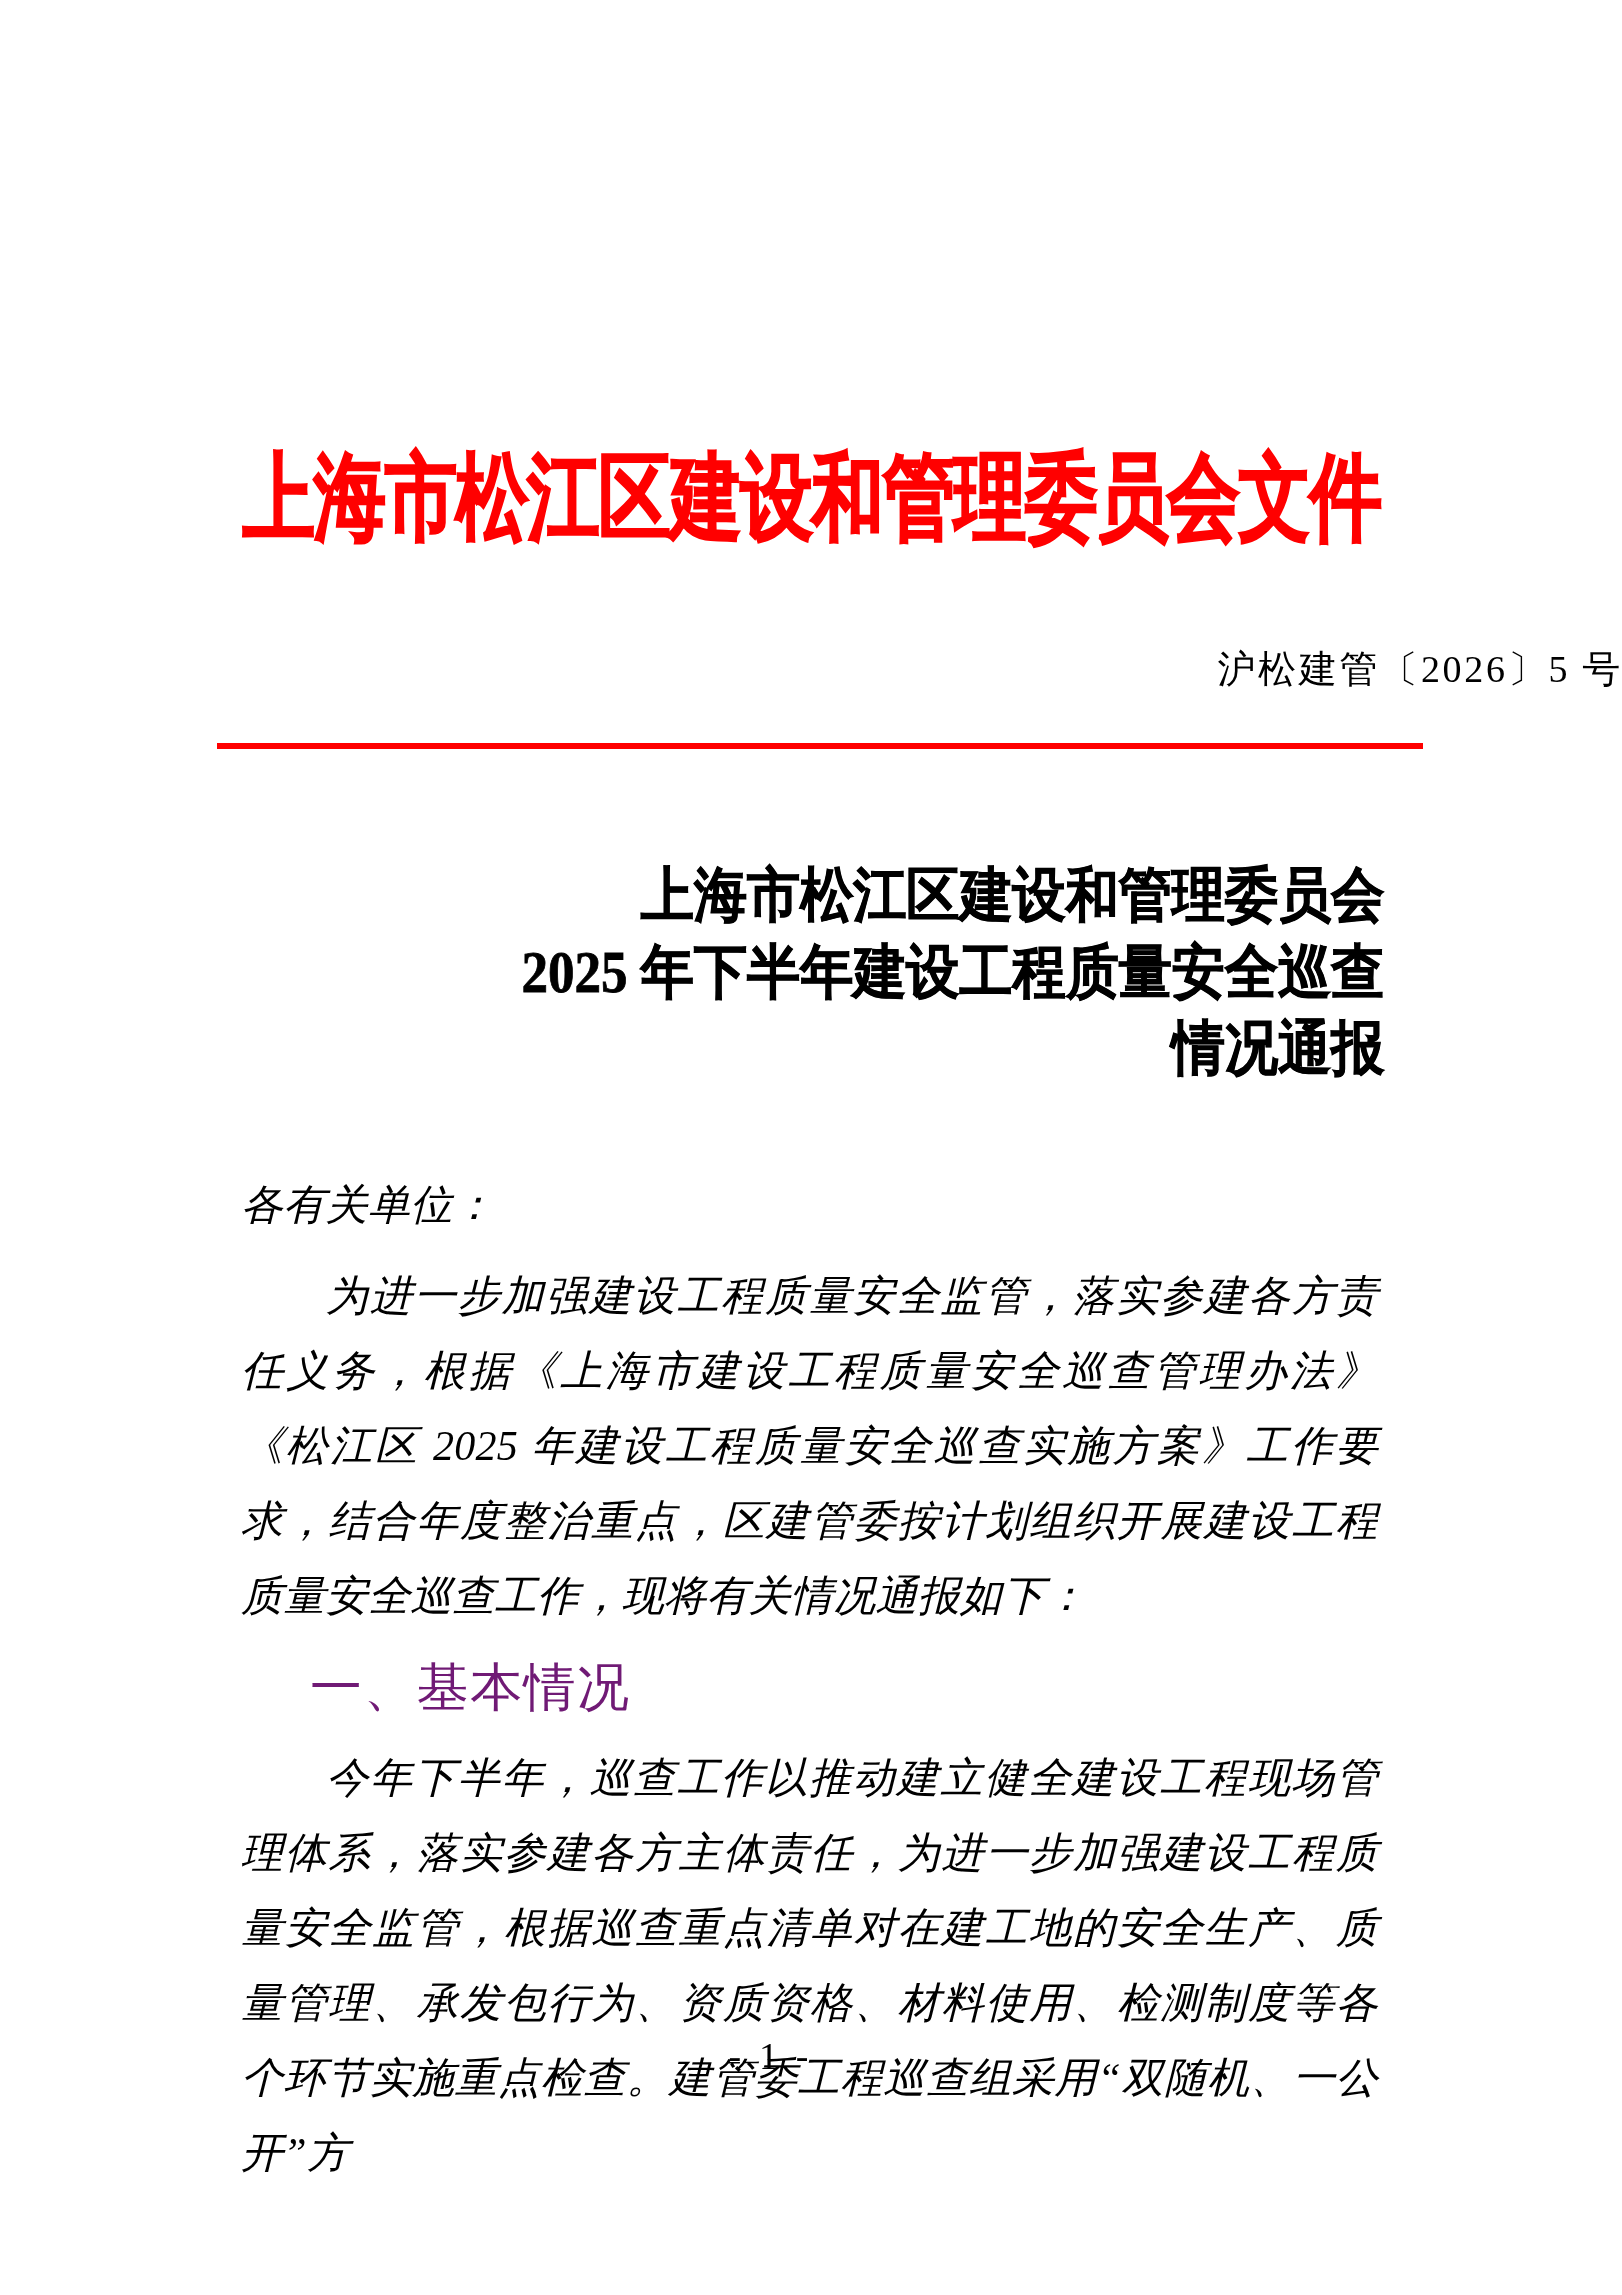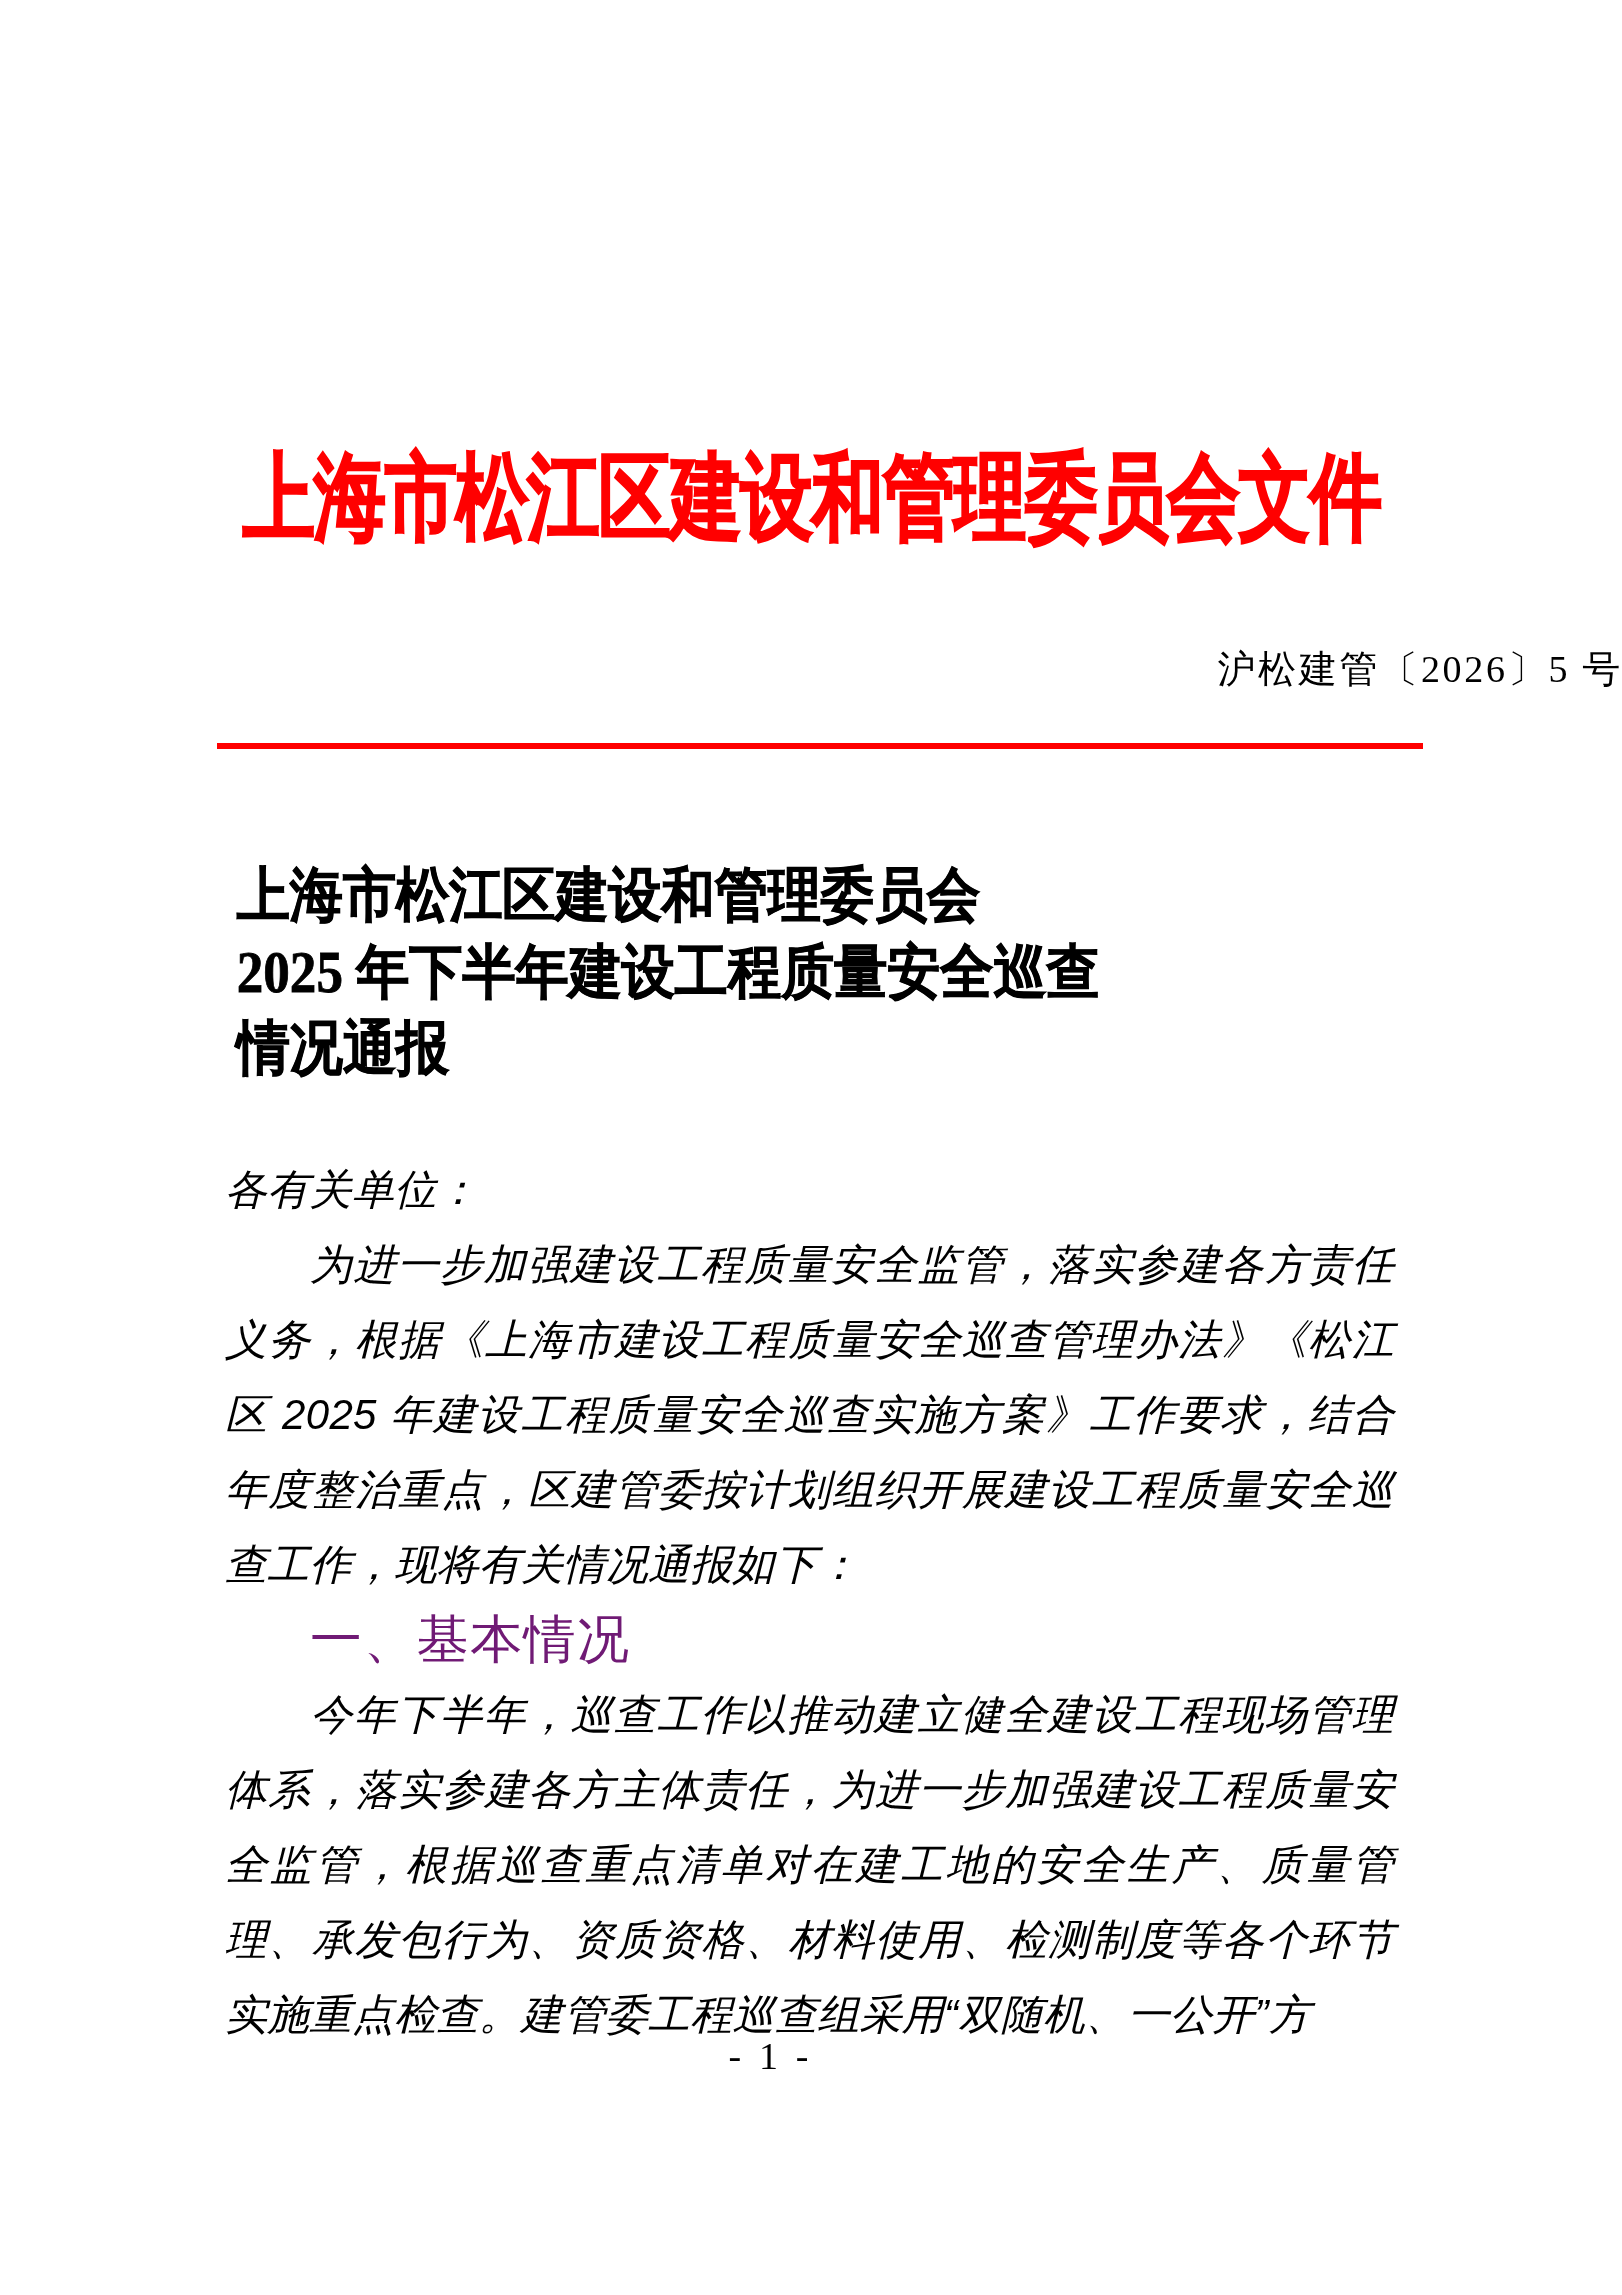--- a/index.html
+++ b/index.html
@@ -68,24 +68,24 @@
     left: 217px;
     width: 1206px;
     top: 743px;
     height: 6.1px;
     background: #FF0000;
   }
 
   
   .doc-title {
     position: absolute;
-    left: 172px;
+    left: 154px;
     width: 1295px;
     top: 857px;
-    text-align: left;
+    text-align: right;
   }
   .doc-title-line {
     color: #000000;
     font-family: "Liberation Serif", "DejaVu Serif", serif;
     font-weight: 700;
     font-size: 59px;
     line-height: 1.30;
     letter-spacing: 0px;
     transform: scaleX(0.90);
     white-space: nowrap;
@@ -94,27 +94,27 @@
 
   
   .body-block {
     position: absolute;
     left: 225px;
     width: 1169px;
     top: 1152px;
   }
   .p {
     color: #000000;
-    font-family: Liberation Sans, sans-serif;
+    font-family: Liberation Serif, serif;
     font-size: 42px;
     line-height: 75px;
     letter-spacing: 0.3px;
     text-align: justify;
     text-justify: inter-character;
-    margin: 0;
+    margin: 16px;
     font-style: italic;
     font-stretch: condensed;
   }
   .p.salutation {
     text-indent: 0;
   }
   .p.indent {
     text-indent: 85px;
   }
   .heading {

